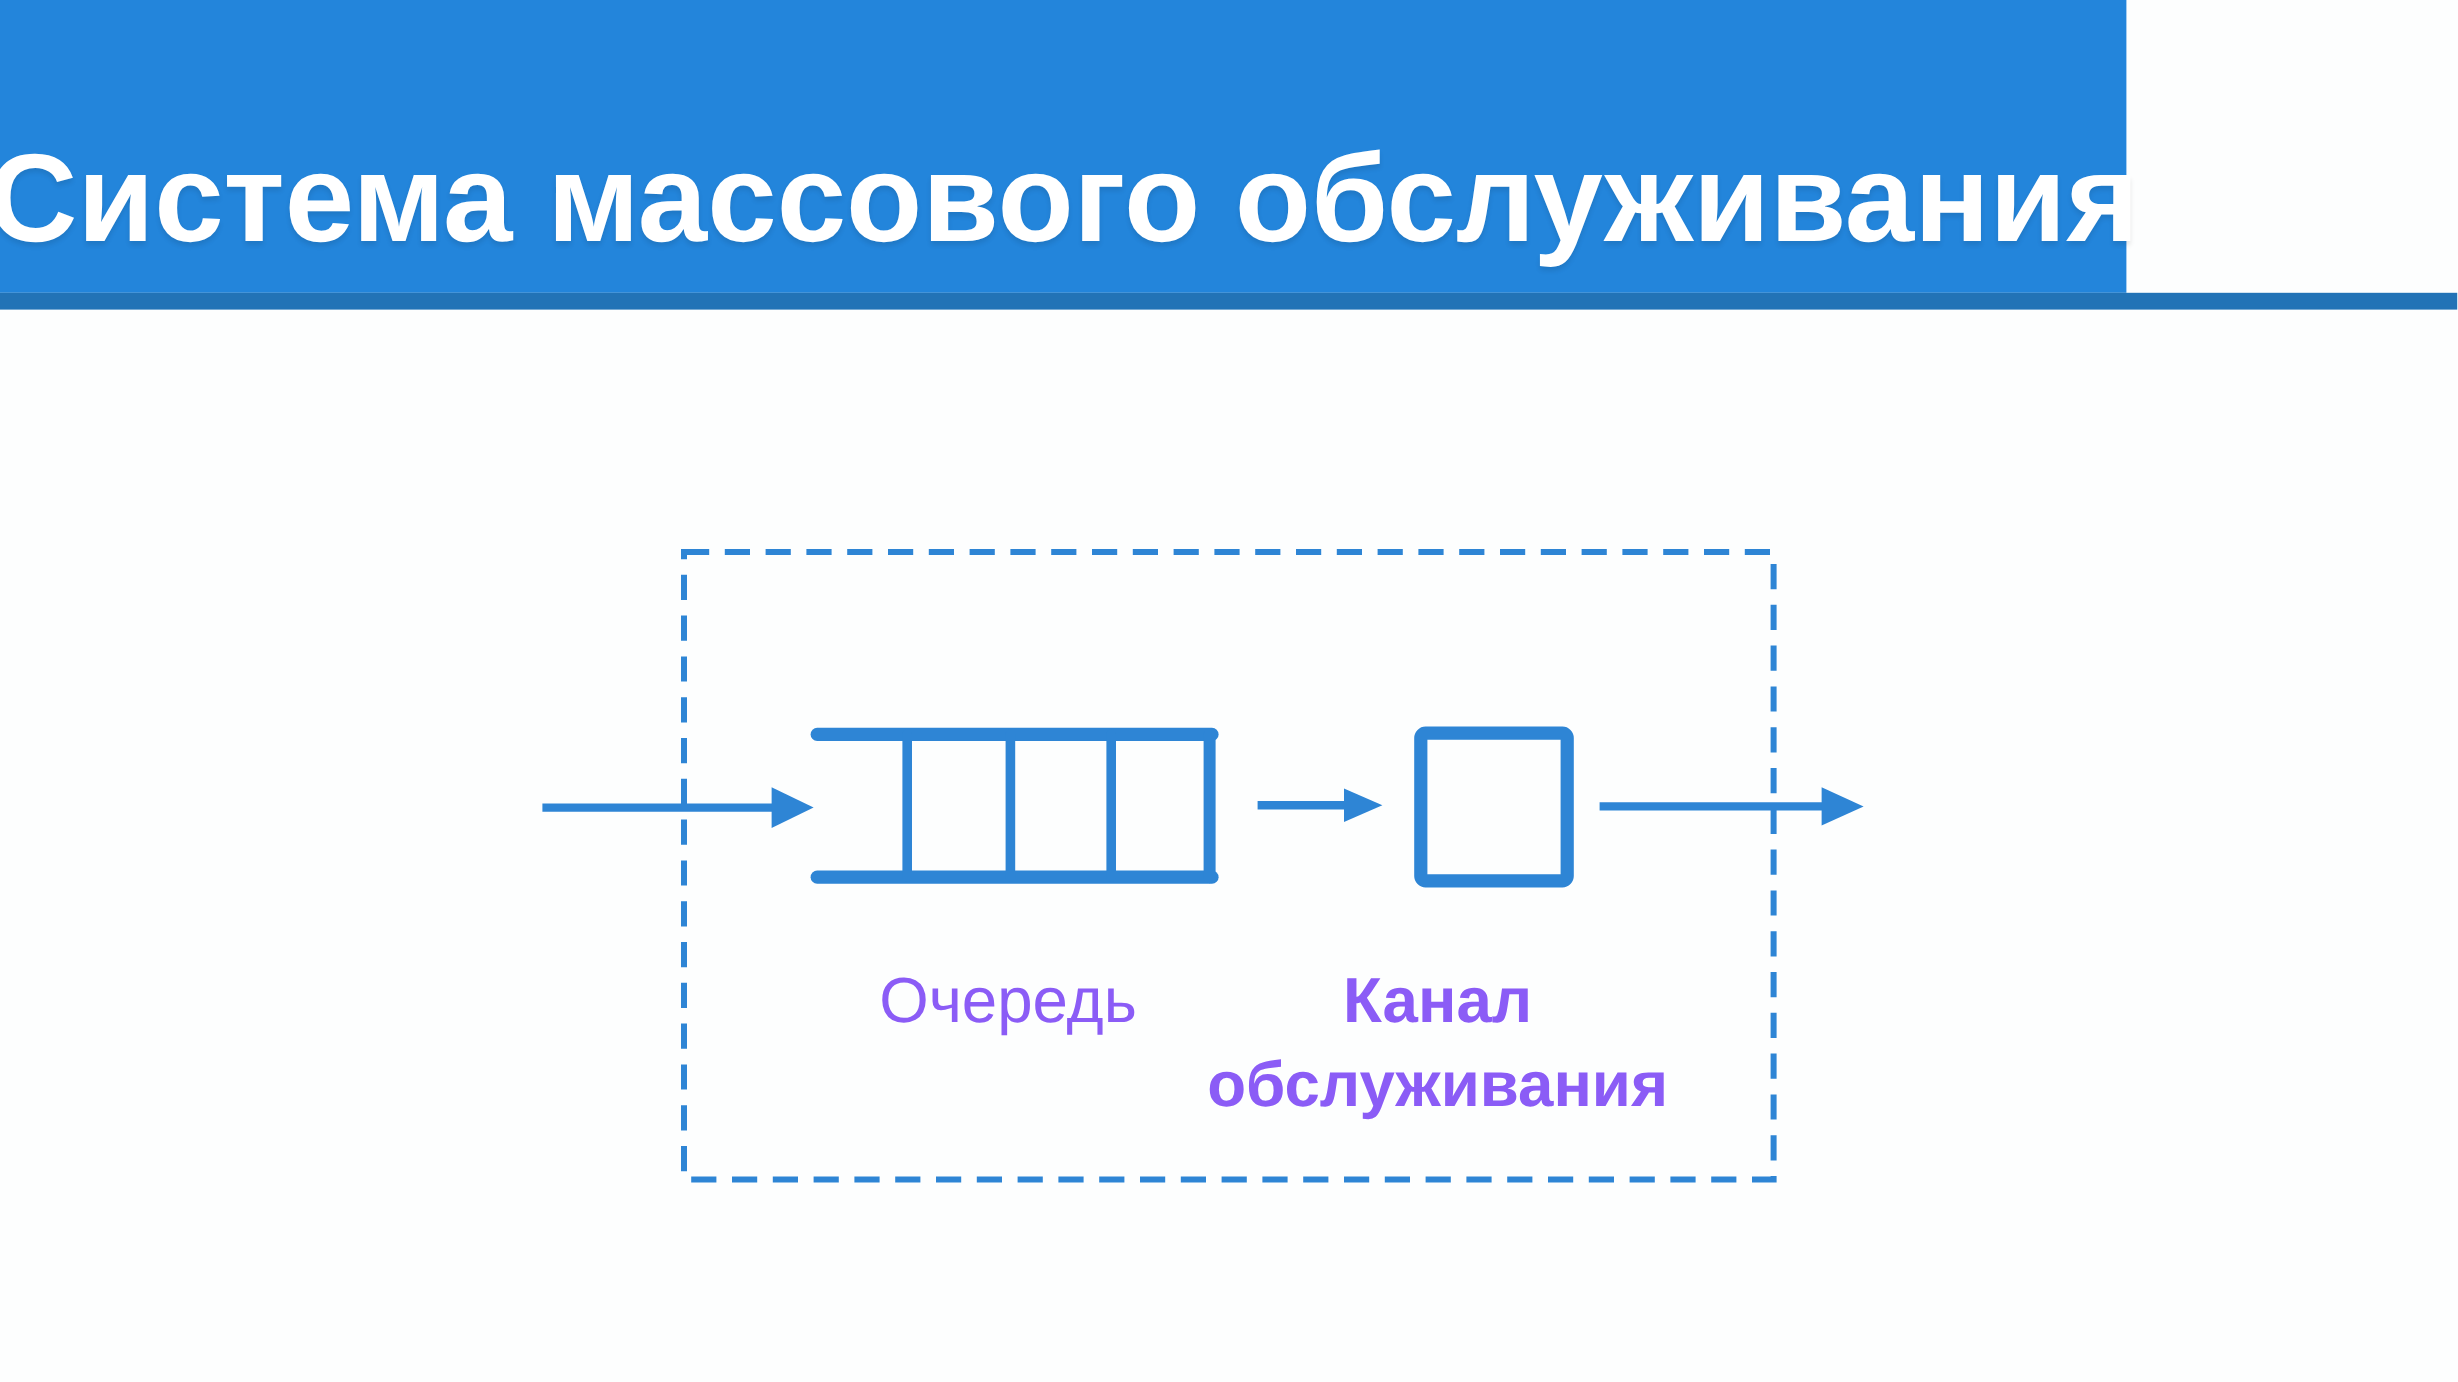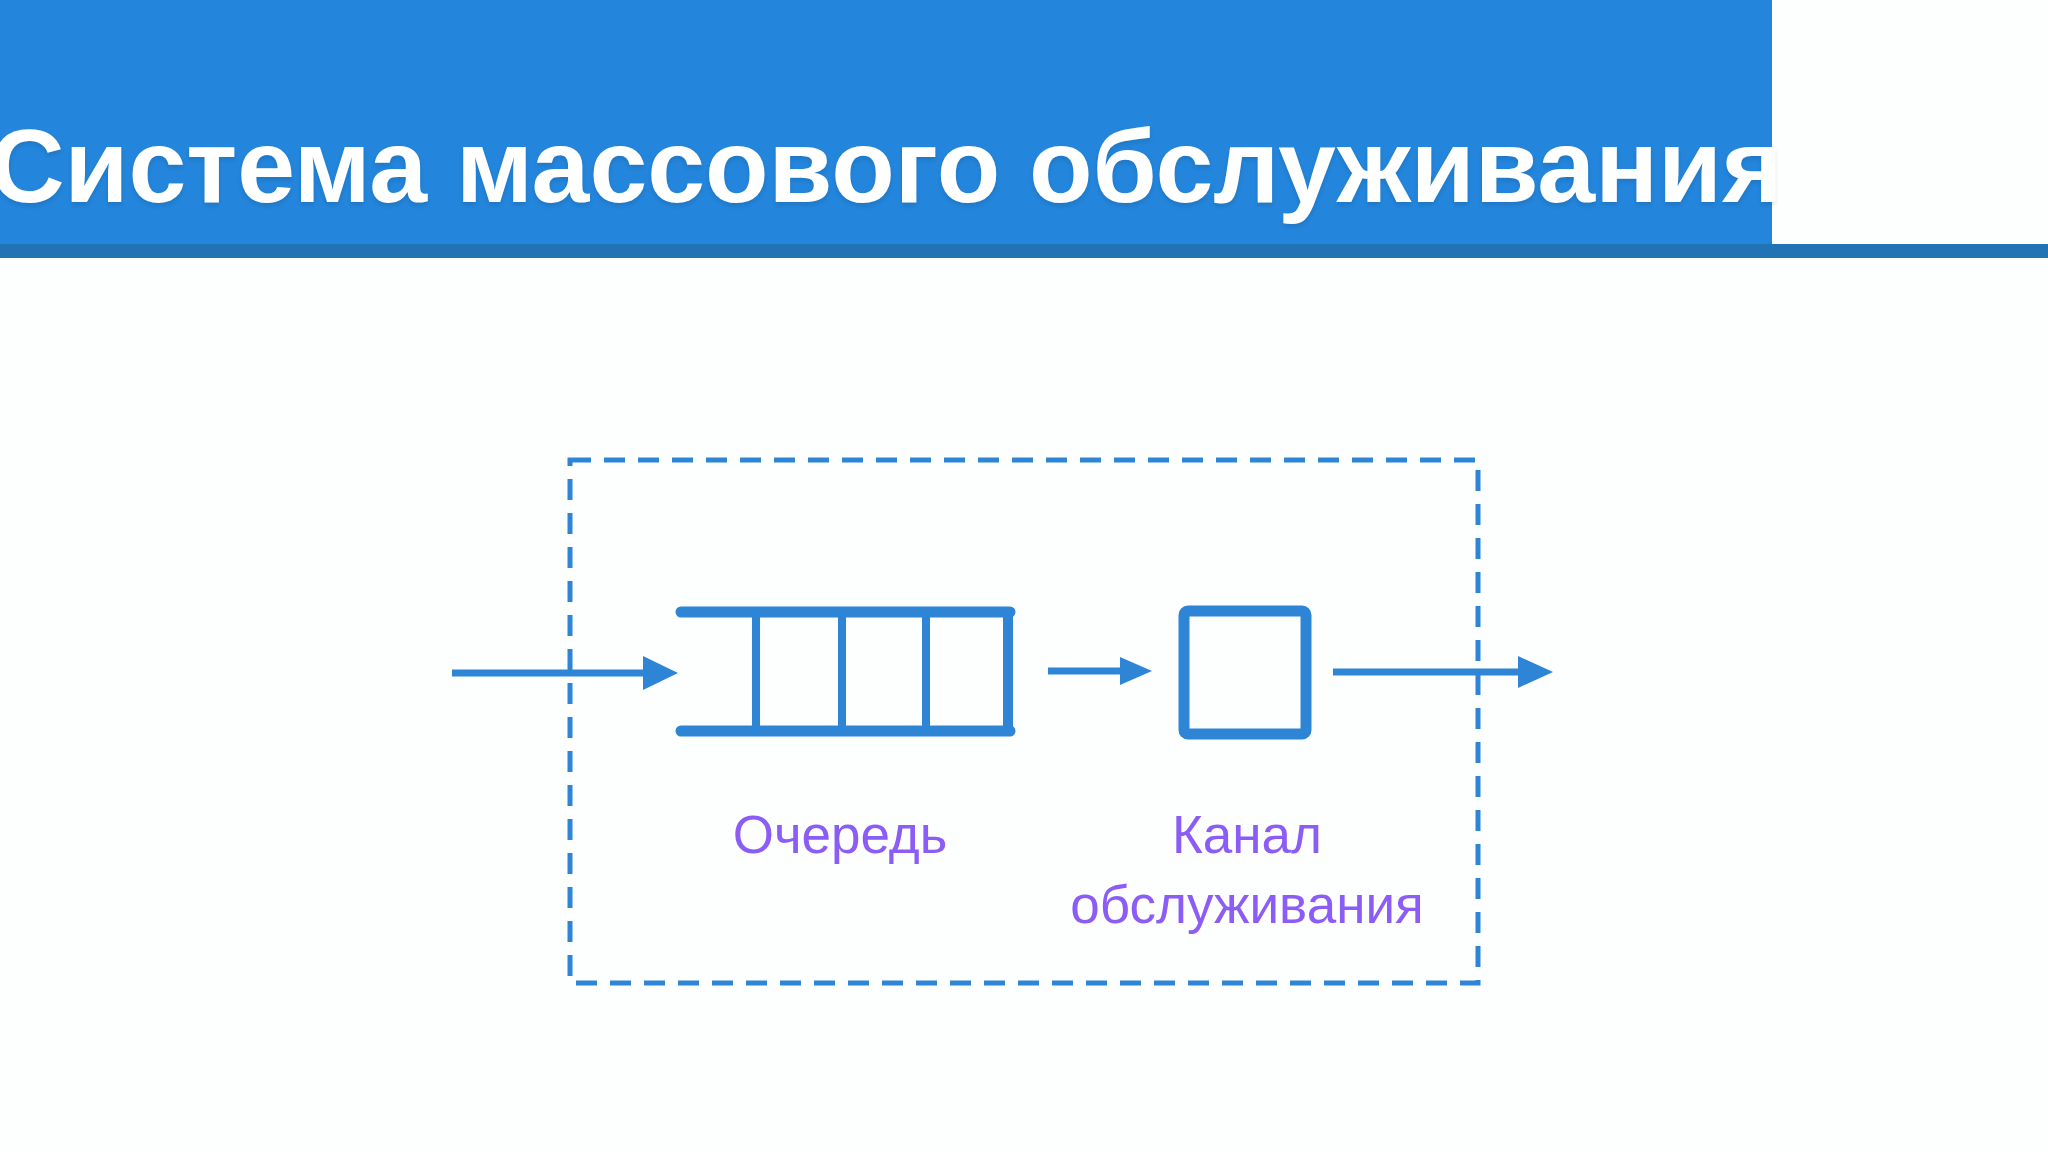--- a/index.html
+++ b/index.html
@@ -51,21 +51,21 @@
   }
   
   .shape-label {
     position: absolute;
     font-size: 53px;
     line-height: 1.33;
     color: #8b5cf6;
     text-align: center;
   }
   .queue-label   { left: 640px;  top: 800px; width: 400px; }
-  .channel-label { left: 1042px; top: 800px; width: 410px; }
+  .channel-label { left: 993px; top: 800px; width: 410px; font-weight: bold; }
 </style>
 </head>
 <body>
 
 <div class="slide">
 
   <div class="header">
     <div class="title">Система массового обслуживания</div>
   </div>
   <div class="header-strip"></div>

